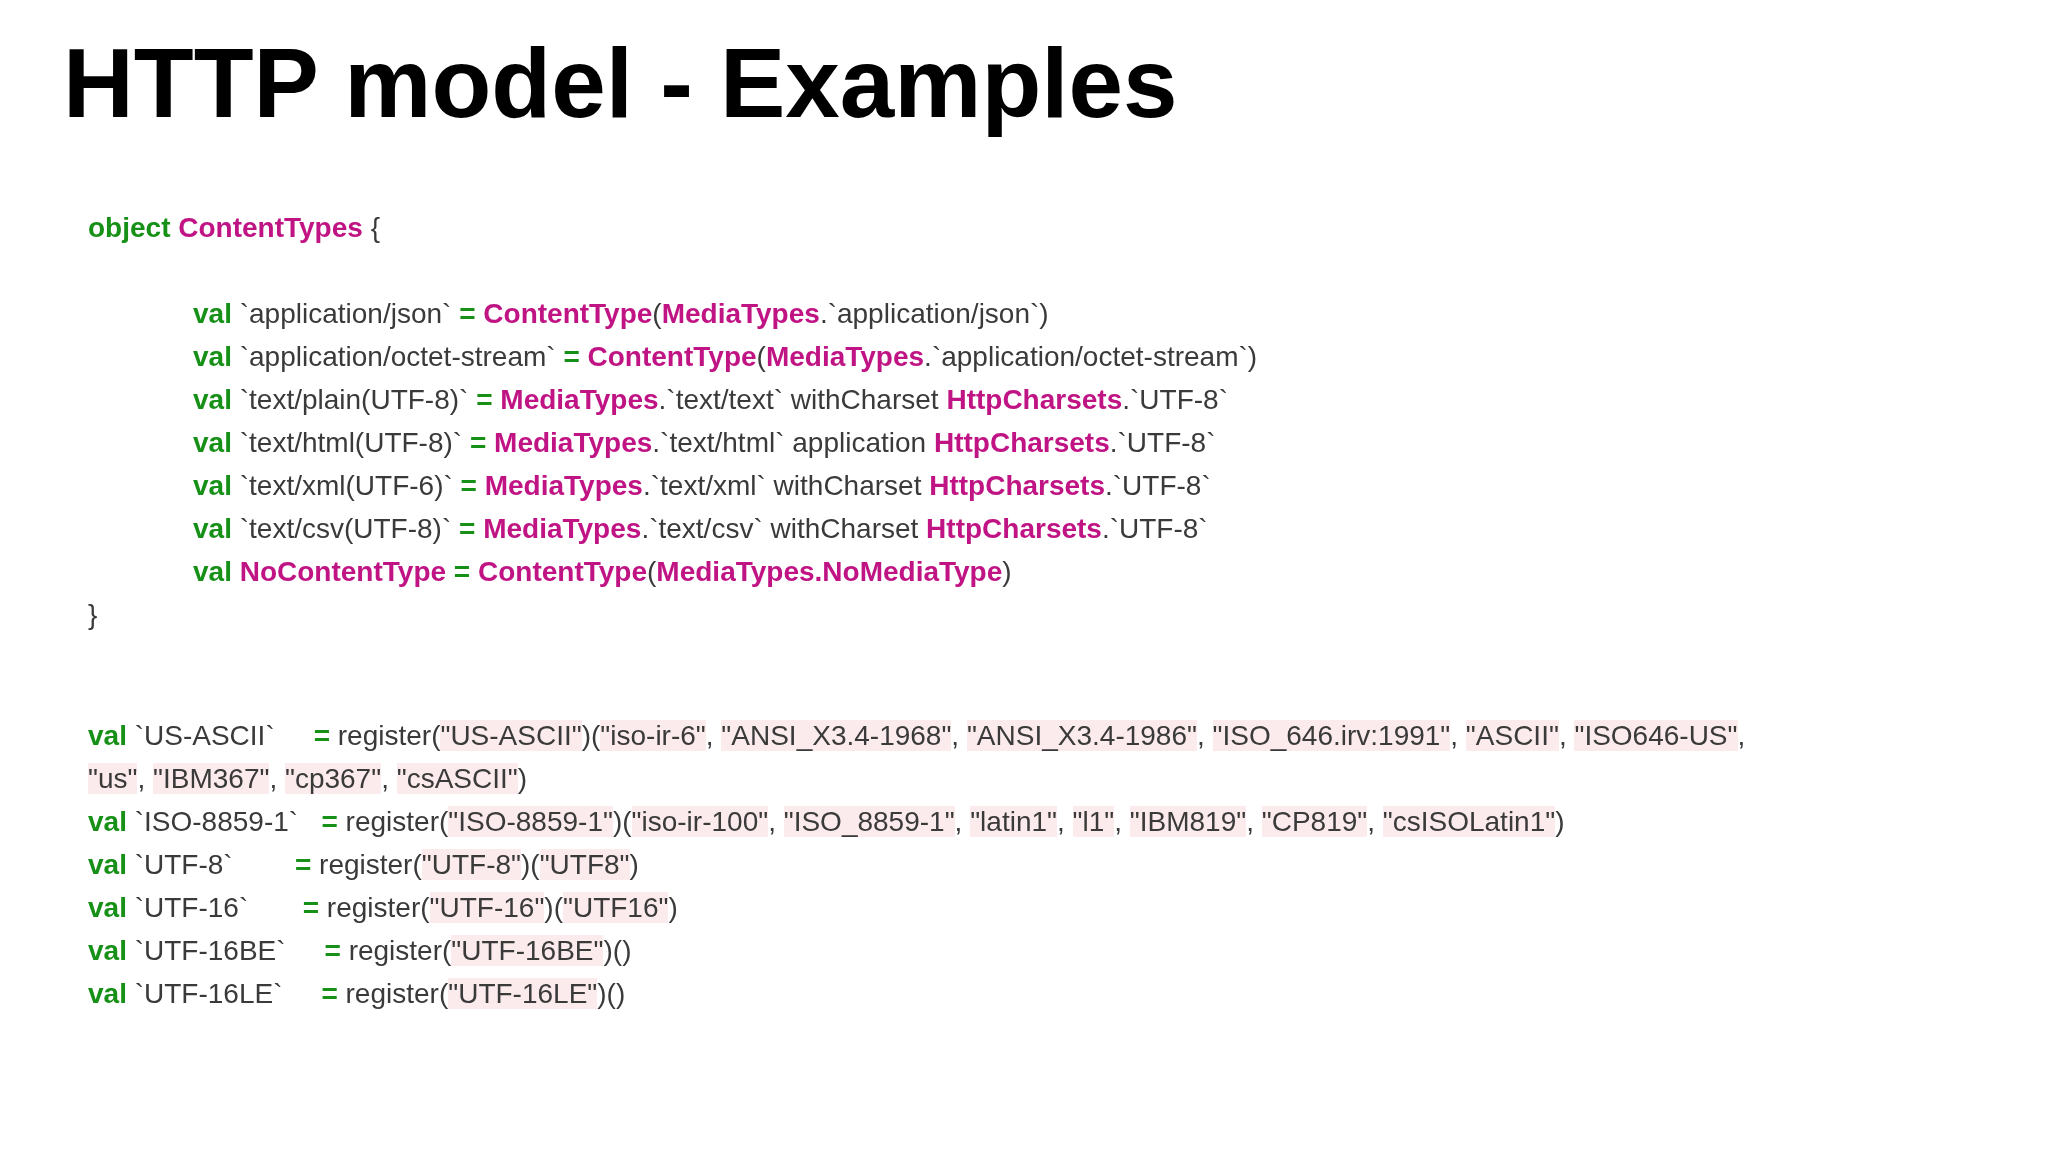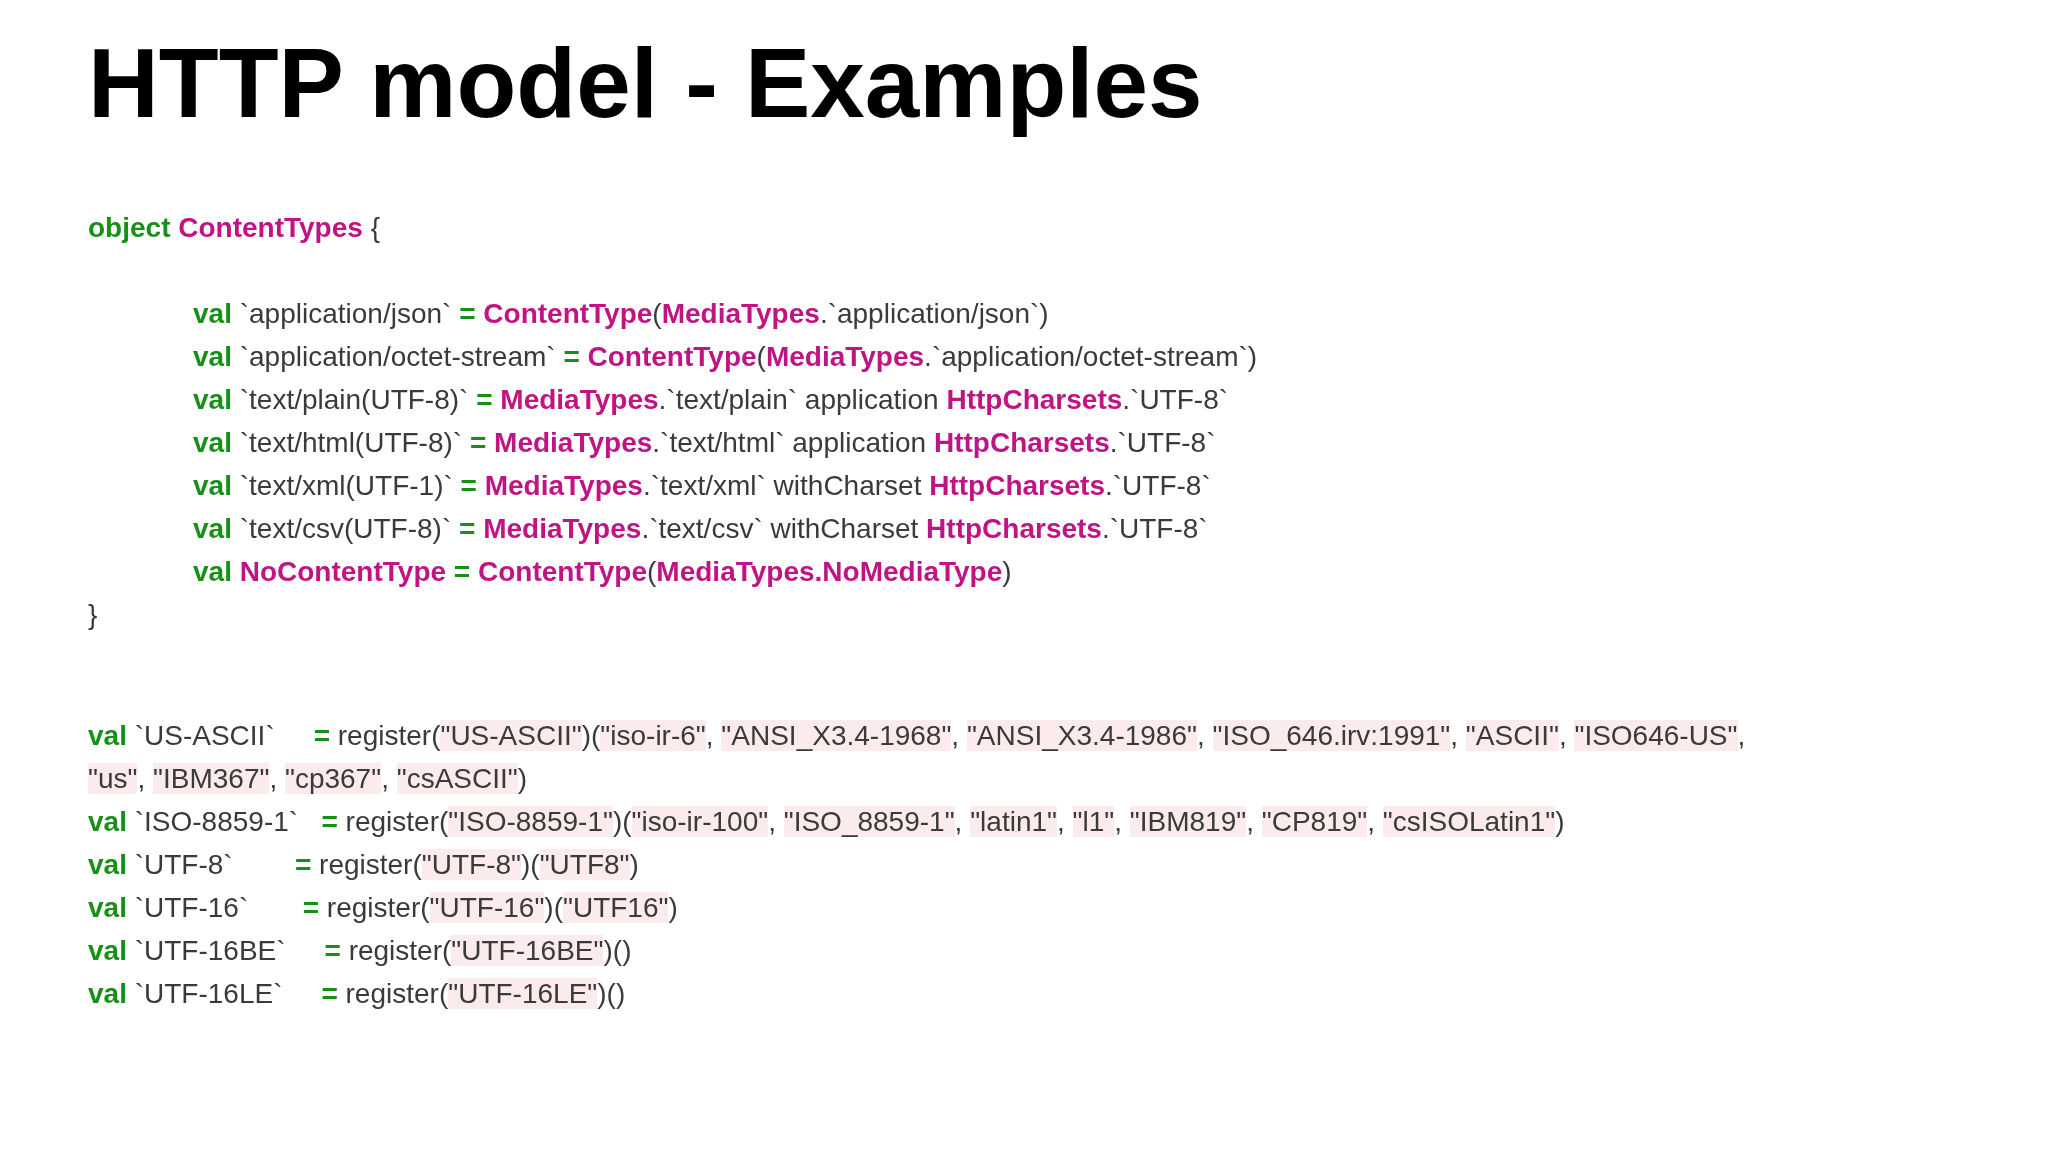--- a/index.html
+++ b/index.html
@@ -10,21 +10,21 @@
   }
   .slide {
     position: relative;
     width: 2048px;
     height: 1152px;
     background: var(--bg, #ffffff);
     font-family: "Liberation Sans", sans-serif;
   }
   .title {
     margin: 0;
-    padding: 34px 0 0 88px;
+    padding: 34px 0 0 63px;
     font-size: 98px;
     line-height: 1.0;
     font-weight: bold;
     color: var(--title, #000000);
   }
   .code-block {
     margin-left: 88px;
     width: 1910px;
   }
   .block1 { margin-top: 74px; }
@@ -46,23 +46,23 @@
 </head>
 <body>
 
 <div class="slide">
   <h1 class="title">HTTP model - Examples</h1>
   <div class="code-block block1">
       <div class="code-line"><span class="tok-kw">object</span><span class="tok-plain"> </span><span class="tok-type">ContentTypes</span><span class="tok-plain"> {</span></div>
       <div class="code-line"></div>
       <div class="code-line indent"><span class="tok-kw">val</span><span class="tok-plain"> `application/json` </span><span class="tok-kw">=</span><span class="tok-plain"> </span><span class="tok-type">ContentType</span><span class="tok-plain">(</span><span class="tok-type">MediaTypes</span><span class="tok-plain">.`application/json`)</span></div>
       <div class="code-line indent"><span class="tok-kw">val</span><span class="tok-plain"> `application/octet-stream` </span><span class="tok-kw">=</span><span class="tok-plain"> </span><span class="tok-type">ContentType</span><span class="tok-plain">(</span><span class="tok-type">MediaTypes</span><span class="tok-plain">.`application/octet-stream`)</span></div>
-      <div class="code-line indent"><span class="tok-kw">val</span><span class="tok-plain"> `text/plain(UTF-8)` </span><span class="tok-kw">=</span><span class="tok-plain"> </span><span class="tok-type">MediaTypes</span><span class="tok-plain">.`text/plain` application </span><span class="tok-type">HttpCharsets</span><span class="tok-plain">.`UTF-8`</span></div>
+      <div class="code-line indent"><span class="tok-kw">val</span><span class="tok-plain"> `text/plain(UTF-8)` </span><span class="tok-kw">=</span><span class="tok-plain"> </span><span class="tok-type">MediaTypes</span><span class="tok-plain">.`text/text` withCharset </span><span class="tok-type">HttpCharsets</span><span class="tok-plain">.`UTF-8`</span></div>
       <div class="code-line indent"><span class="tok-kw">val</span><span class="tok-plain"> `text/html(UTF-8)` </span><span class="tok-kw">=</span><span class="tok-plain"> </span><span class="tok-type">MediaTypes</span><span class="tok-plain">.`text/html` application </span><span class="tok-type">HttpCharsets</span><span class="tok-plain">.`UTF-8`</span></div>
-      <div class="code-line indent"><span class="tok-kw">val</span><span class="tok-plain"> `text/xml(UTF-1)` </span><span class="tok-kw">=</span><span class="tok-plain"> </span><span class="tok-type">MediaTypes</span><span class="tok-plain">.`text/xml` withCharset </span><span class="tok-type">HttpCharsets</span><span class="tok-plain">.`UTF-8`</span></div>
+      <div class="code-line indent"><span class="tok-kw">val</span><span class="tok-plain"> `text/xml(UTF-6)` </span><span class="tok-kw">=</span><span class="tok-plain"> </span><span class="tok-type">MediaTypes</span><span class="tok-plain">.`text/xml` withCharset </span><span class="tok-type">HttpCharsets</span><span class="tok-plain">.`UTF-8`</span></div>
       <div class="code-line indent"><span class="tok-kw">val</span><span class="tok-plain"> `text/csv(UTF-8)` </span><span class="tok-kw">=</span><span class="tok-plain"> </span><span class="tok-type">MediaTypes</span><span class="tok-plain">.`text/csv` withCharset </span><span class="tok-type">HttpCharsets</span><span class="tok-plain">.`UTF-8`</span></div>
       <div class="code-line indent"><span class="tok-kw">val</span><span class="tok-plain"> </span><span class="tok-type">NoContentType</span><span class="tok-plain"> </span><span class="tok-kw">=</span><span class="tok-plain"> </span><span class="tok-type">ContentType</span><span class="tok-plain">(</span><span class="tok-type">MediaTypes.NoMediaType</span><span class="tok-plain">)</span></div>
       <div class="code-line"><span class="tok-plain">}</span></div>
     </div>
   <div class="code-block block2">
       <div class="code-line"><span class="tok-kw">val</span><span class="tok-plain"> `US-ASCII`     </span><span class="tok-kw">=</span><span class="tok-plain"> register(</span><span class="tok-str">"US-ASCII"</span><span class="tok-plain">)(</span><span class="tok-str">"iso-ir-6"</span><span class="tok-plain">, </span><span class="tok-str">"ANSI_X3.4-1968"</span><span class="tok-plain">, </span><span class="tok-str">"ANSI_X3.4-1986"</span><span class="tok-plain">, </span><span class="tok-str">"ISO_646.irv:1991"</span><span class="tok-plain">, </span><span class="tok-str">"ASCII"</span><span class="tok-plain">, </span><span class="tok-str">"ISO646-US"</span><span class="tok-plain">,</span></div>
       <div class="code-line"><span class="tok-str">"us"</span><span class="tok-plain">, </span><span class="tok-str">"IBM367"</span><span class="tok-plain">, </span><span class="tok-str">"cp367"</span><span class="tok-plain">, </span><span class="tok-str">"csASCII"</span><span class="tok-plain">)</span></div>
       <div class="code-line"><span class="tok-kw">val</span><span class="tok-plain"> `ISO-8859-1`   </span><span class="tok-kw">=</span><span class="tok-plain"> register(</span><span class="tok-str">"ISO-8859-1"</span><span class="tok-plain">)(</span><span class="tok-str">"iso-ir-100"</span><span class="tok-plain">, </span><span class="tok-str">"ISO_8859-1"</span><span class="tok-plain">, </span><span class="tok-str">"latin1"</span><span class="tok-plain">, </span><span class="tok-str">"l1"</span><span class="tok-plain">, </span><span class="tok-str">"IBM819"</span><span class="tok-plain">, </span><span class="tok-str">"CP819"</span><span class="tok-plain">, </span><span class="tok-str">"csISOLatin1"</span><span class="tok-plain">)</span></div>
       <div class="code-line"><span class="tok-kw">val</span><span class="tok-plain"> `UTF-8`        </span><span class="tok-kw">=</span><span class="tok-plain"> register(</span><span class="tok-str">"UTF-8"</span><span class="tok-plain">)(</span><span class="tok-str">"UTF8"</span><span class="tok-plain">)</span></div>
       <div class="code-line"><span class="tok-kw">val</span><span class="tok-plain"> `UTF-16`       </span><span class="tok-kw">=</span><span class="tok-plain"> register(</span><span class="tok-str">"UTF-16"</span><span class="tok-plain">)(</span><span class="tok-str">"UTF16"</span><span class="tok-plain">)</span></div>

